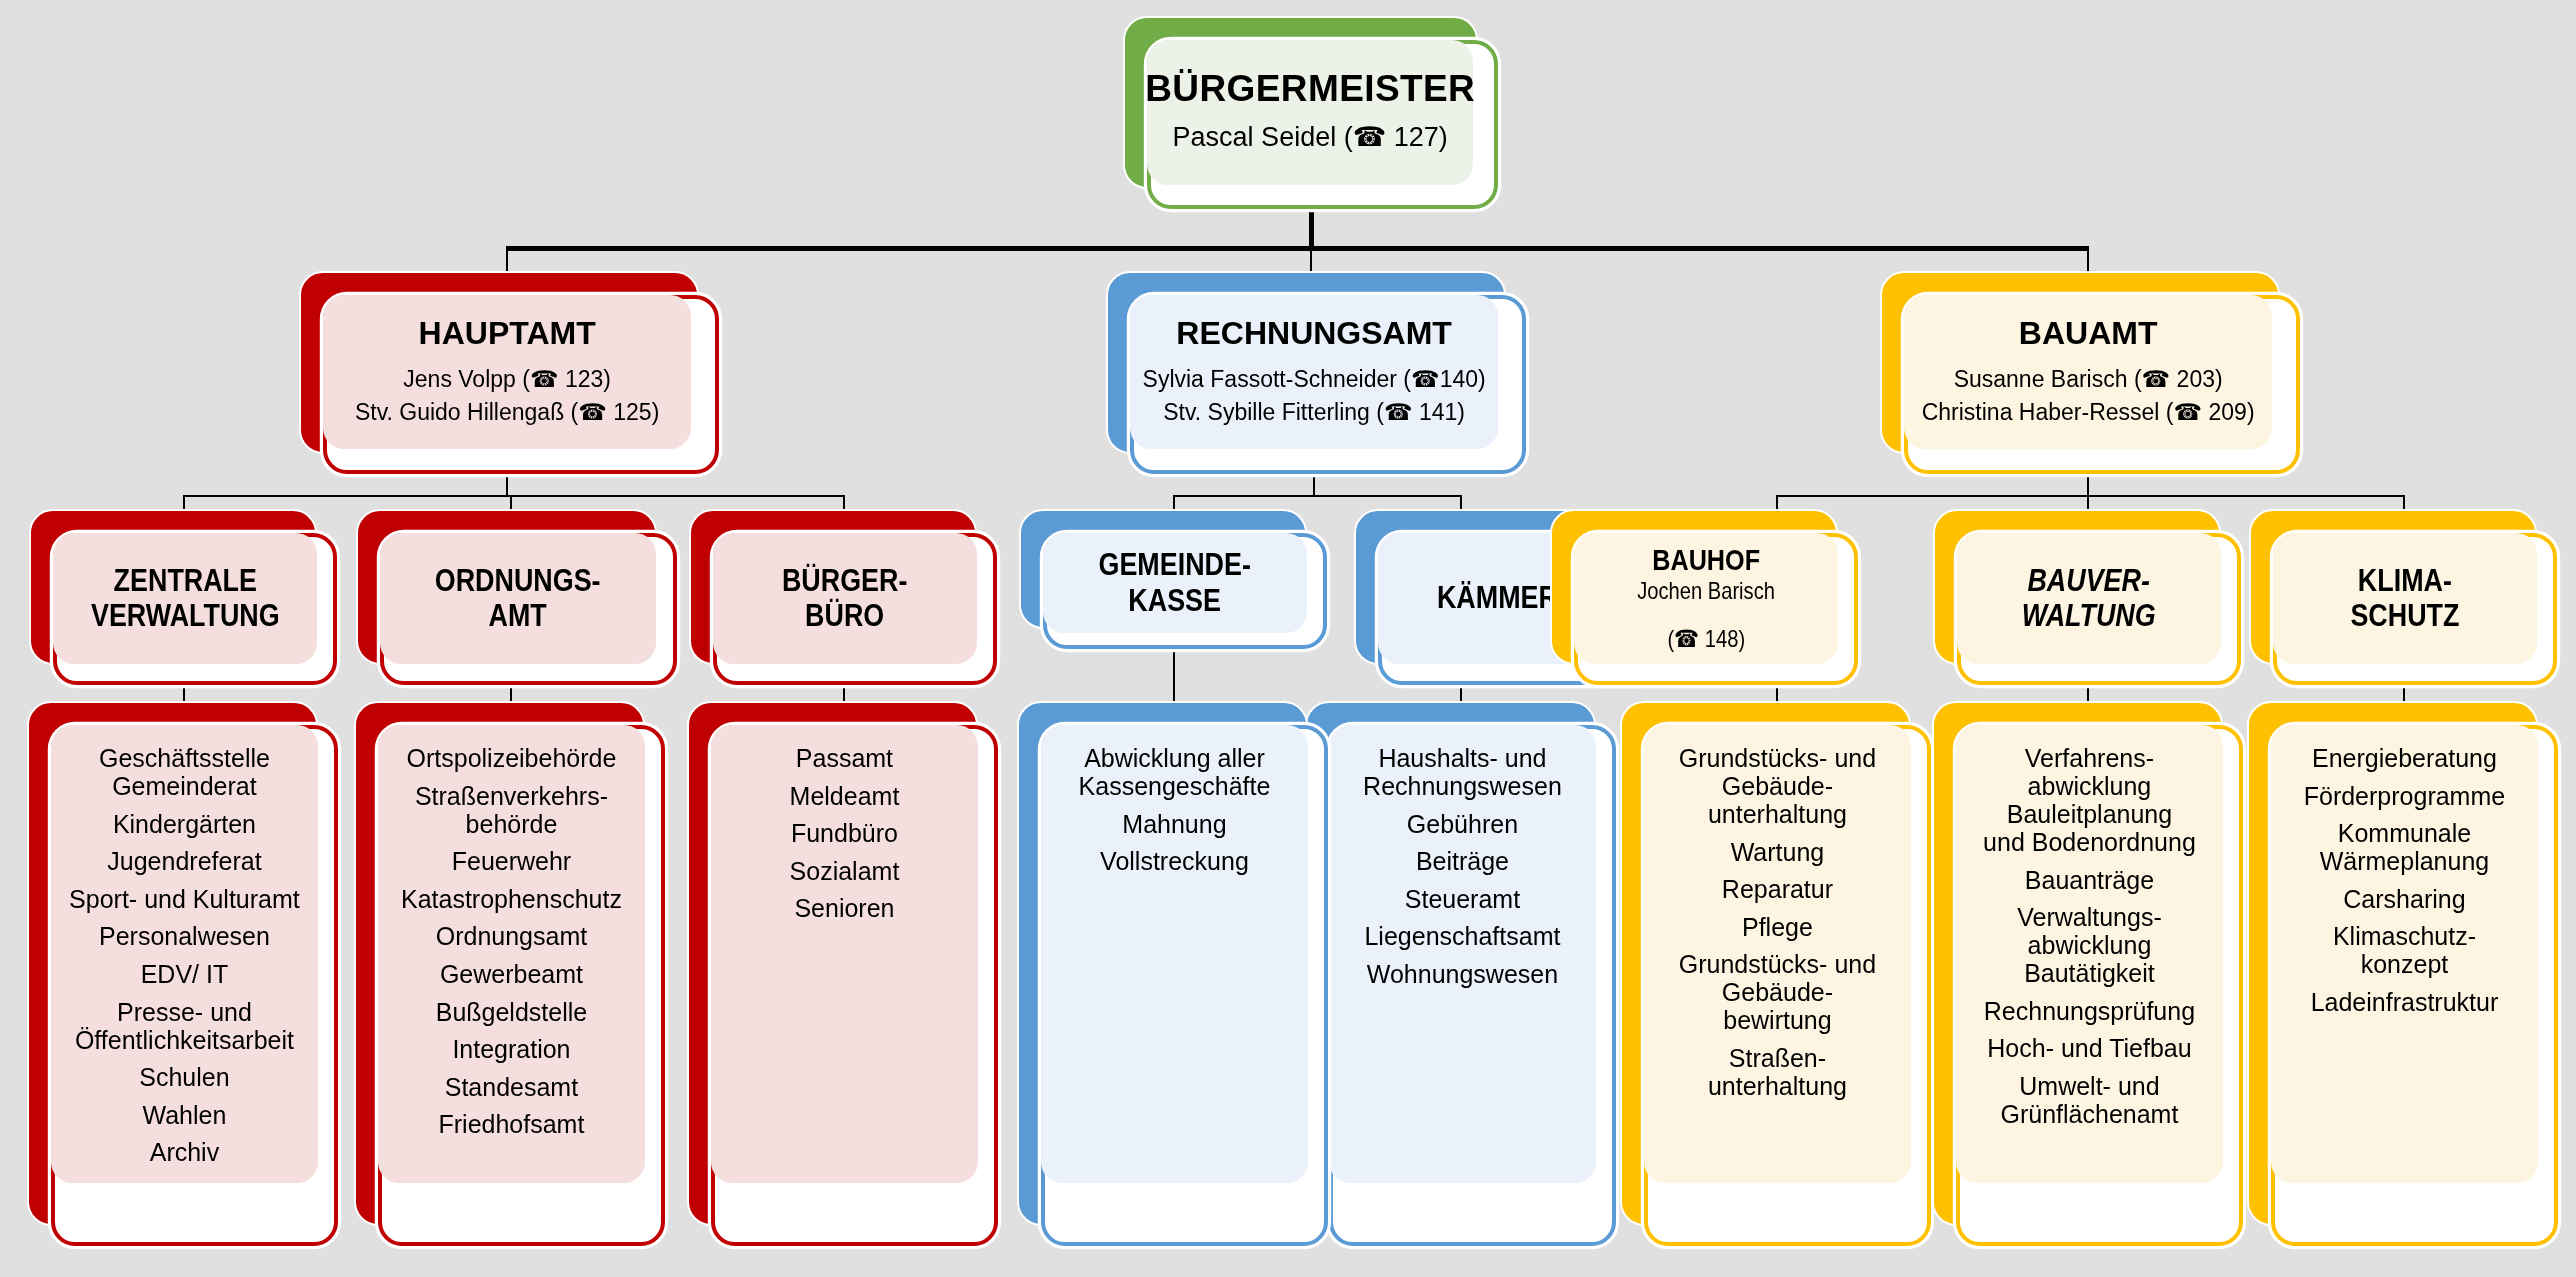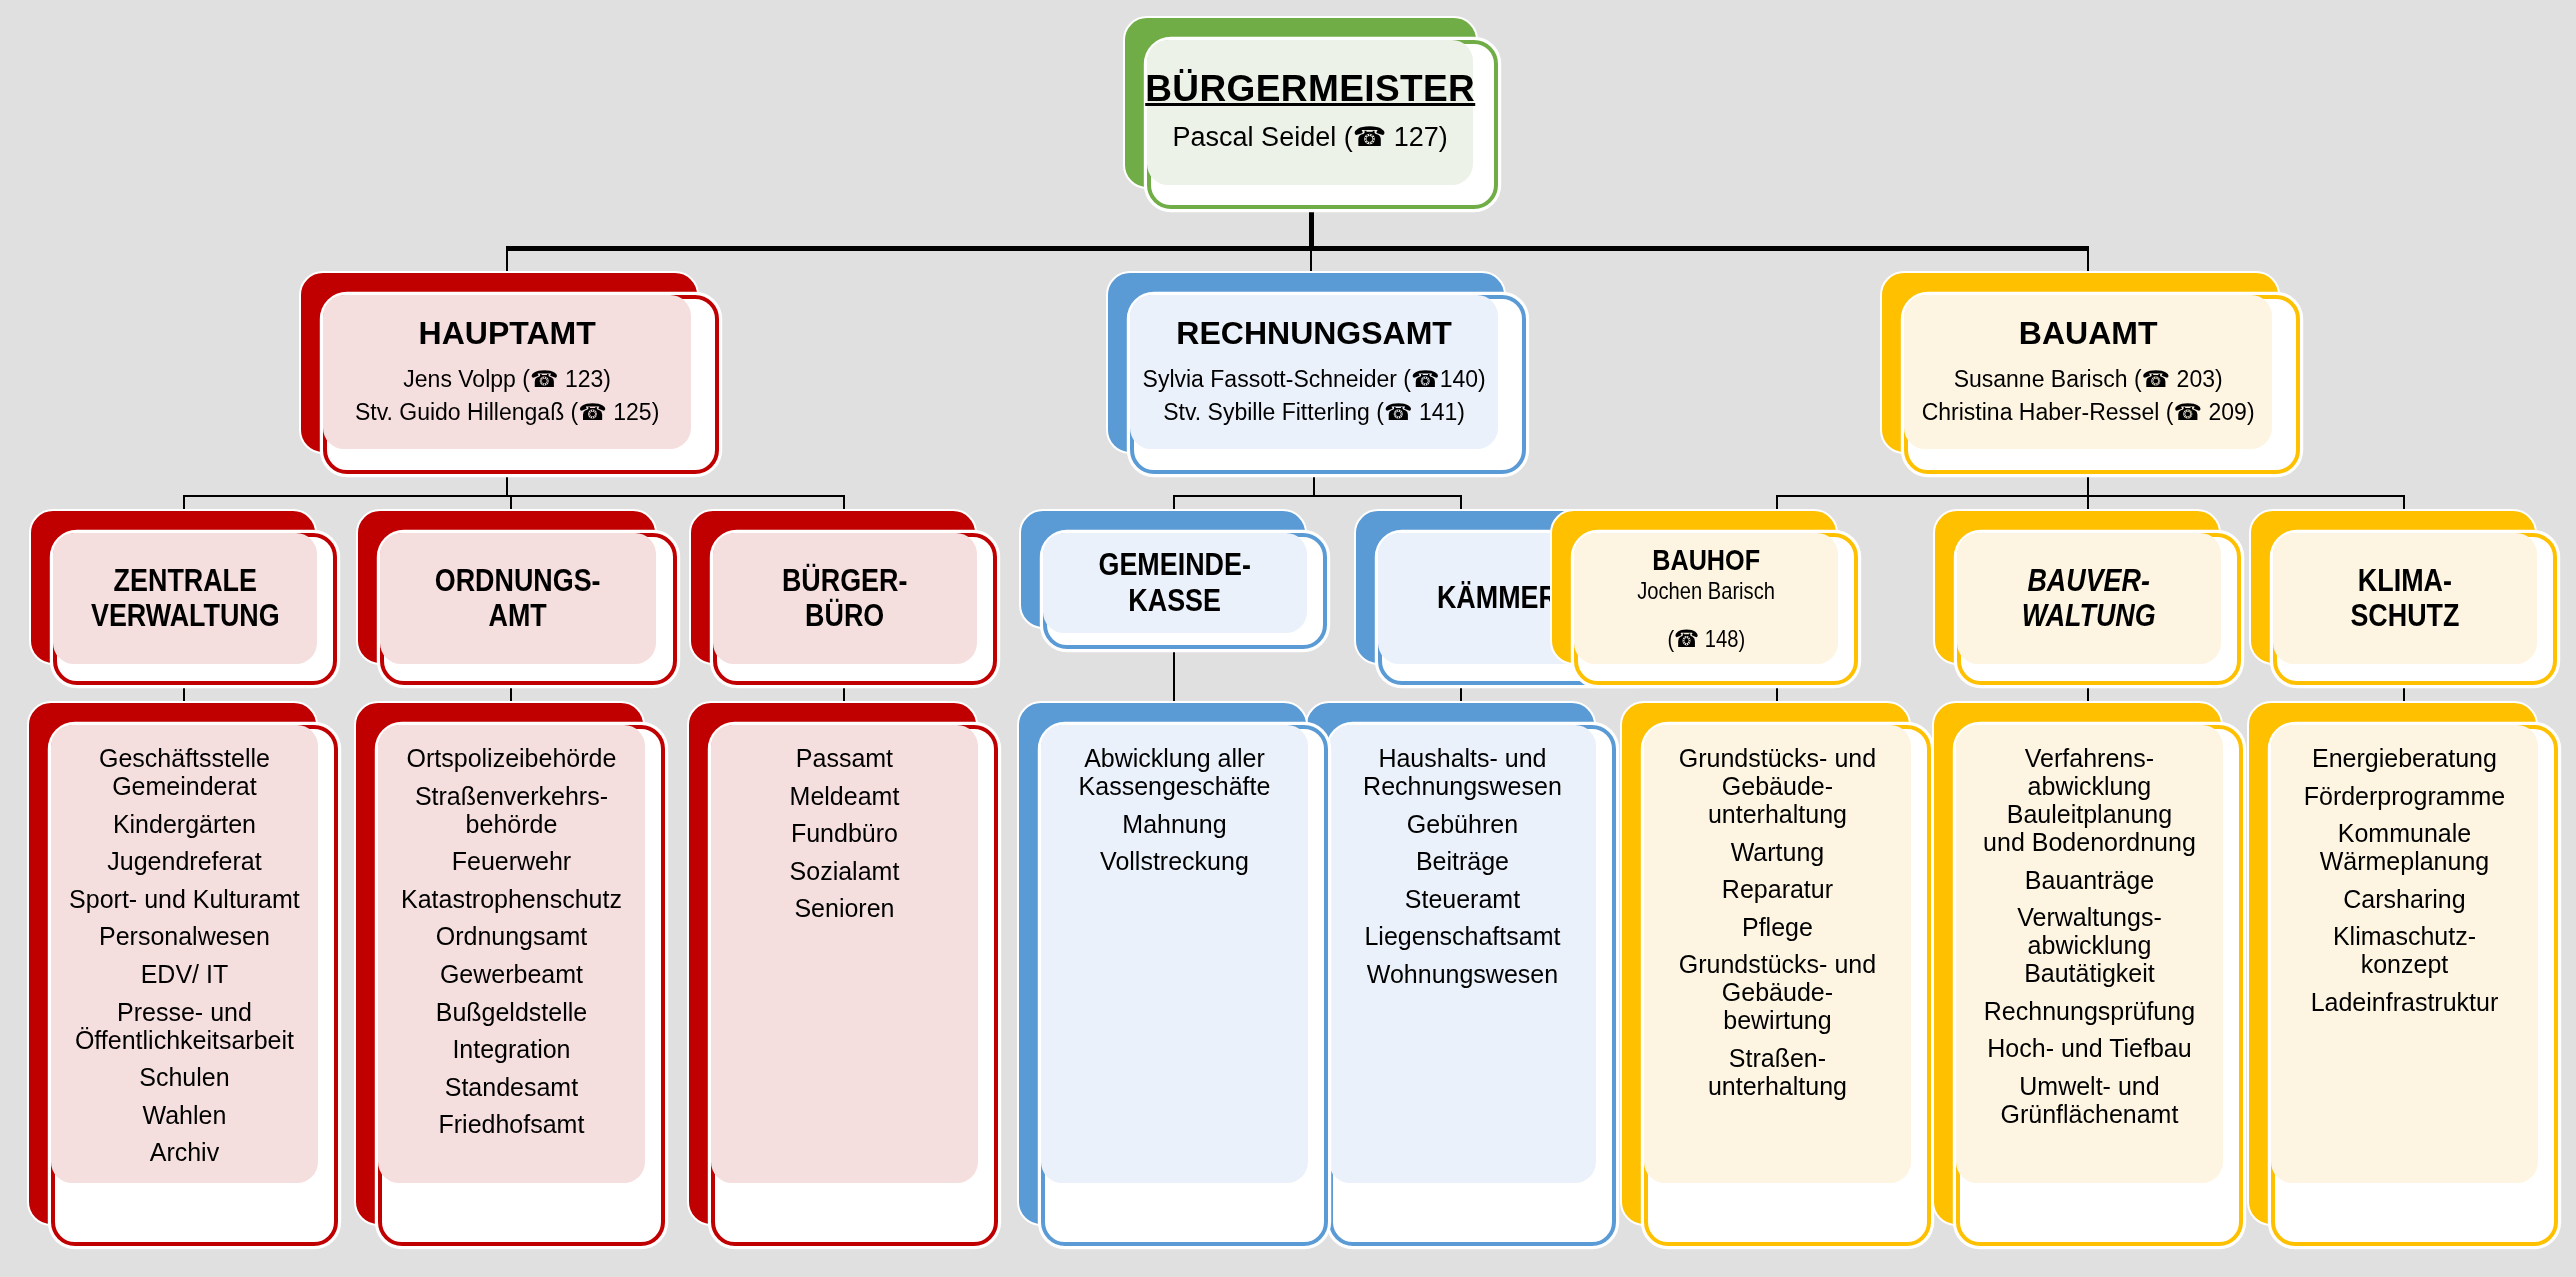--- a/index.html
+++ b/index.html
@@ -32,21 +32,21 @@
     position:absolute;left:0;top:0;width:93%;height:86%;
     display:flex;flex-direction:column;align-items:center;justify-content:center;
     text-align:center;
   }
   .c-red   {--c:var(--red);   --fill:var(--red_fill);}
   .c-blue  {--c:var(--blue);  --fill:var(--blue_fill);}
   .c-yellow{--c:var(--yellow);--fill:var(--yellow_fill);}
   .c-green {--c:var(--green); --fill:var(--green_fill);}
   
   .title{font-weight:bold;white-space:pre-line;}
-  .t-root{font-size:37px;letter-spacing:0.4px;text-decoration:underline;}
+  .t-root{font-size:37px;letter-spacing:0.4px;}
   .t-branch{font-size:32px;margin-bottom:11.2px;}
   .t-sub{font-size:32px;line-height:1.12;}
   .person{font-size:23px;line-height:1.45;}
   .p-root{font-size:27px;margin-top:8px;}
   .narrow{display:inline-block;transform:scaleX(.84);white-space:pre-line;}
   .sub-person{font-size:24px;line-height:1.2;}
   .sub-phone{font-size:24px;margin-top:19px;}
   .list{
     position:absolute;left:0;top:0;width:93%;height:88%;
     padding-top:19px;box-sizing:border-box;

